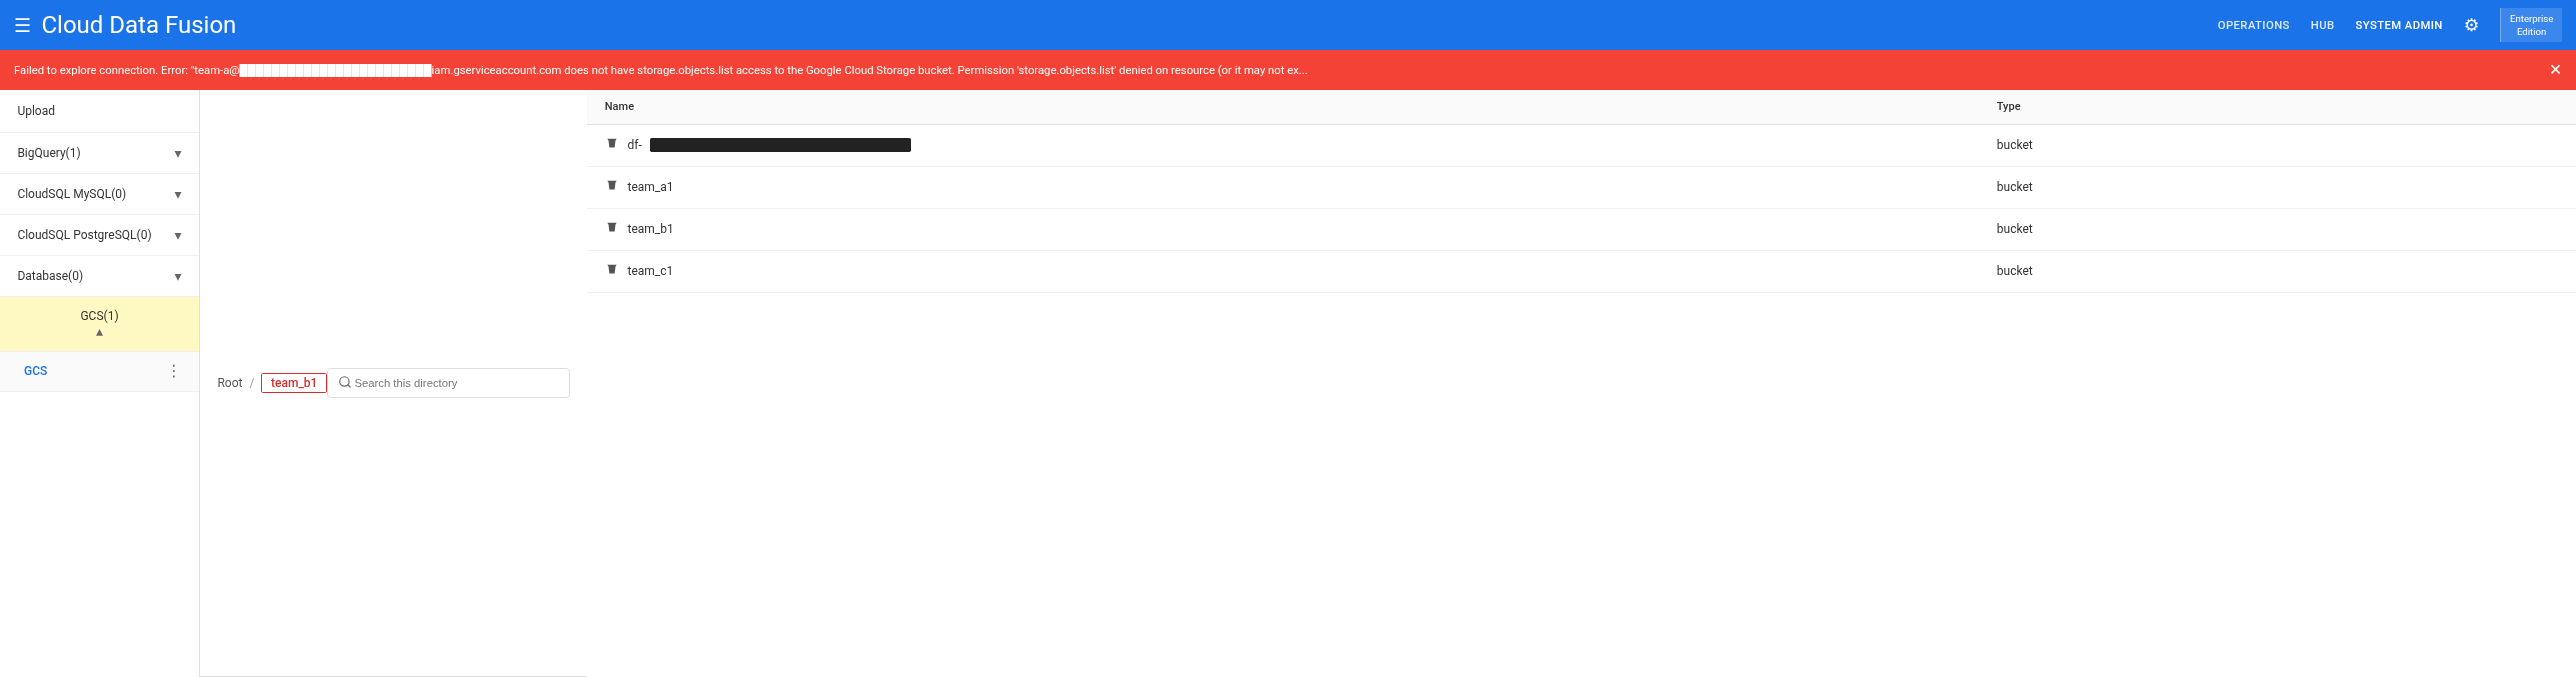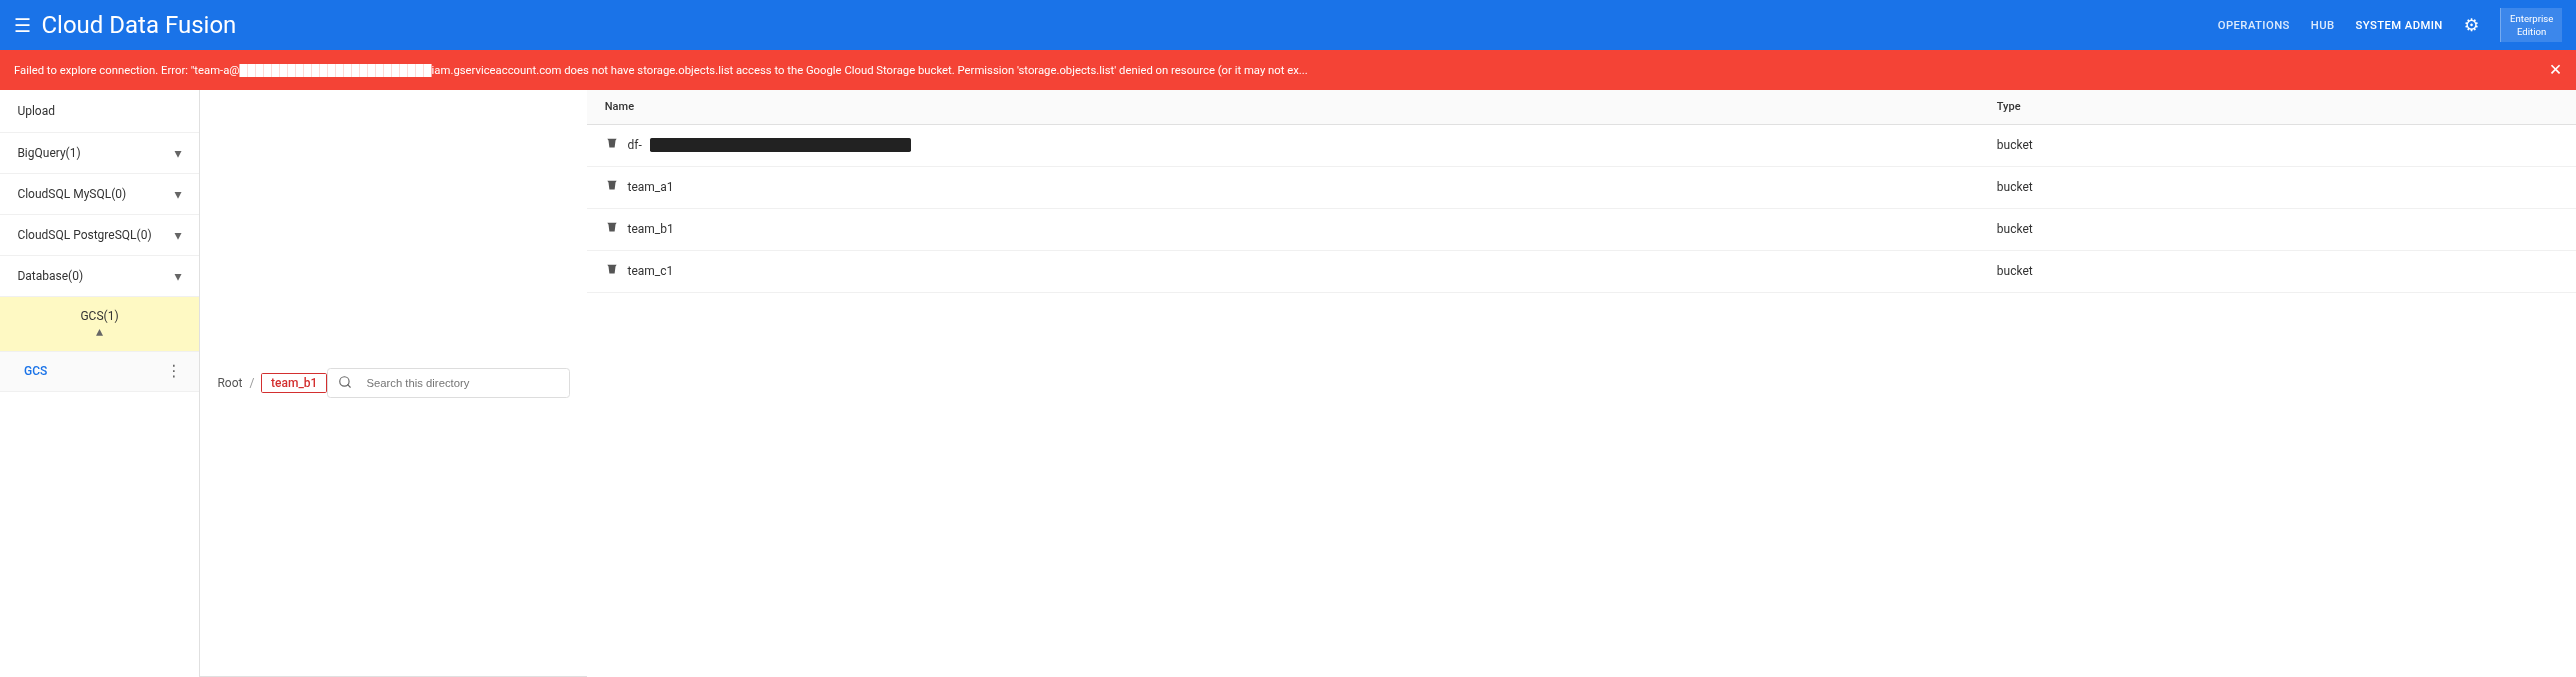--- a/index.html
+++ b/index.html
@@ -175,21 +175,21 @@
       border-radius: 1.7px;
       font-weight: 500;
       cursor: pointer;
     }
     .search-box {
       display: flex;
       align-items: center;
       border: 0.9px solid #ddd;
       border-radius: 3.5px;
       padding: 5.2px 10.4px;
-      gap: 14px;
+      gap: 2px;
       width: 243px;
       background: white;
     }
     .search-icon { color: #666; font-size: 14px; }
     .search-input {
       border: none;
       outline: none;
       font-size: 11.3px;
       color: #999;
       width: 100%;

